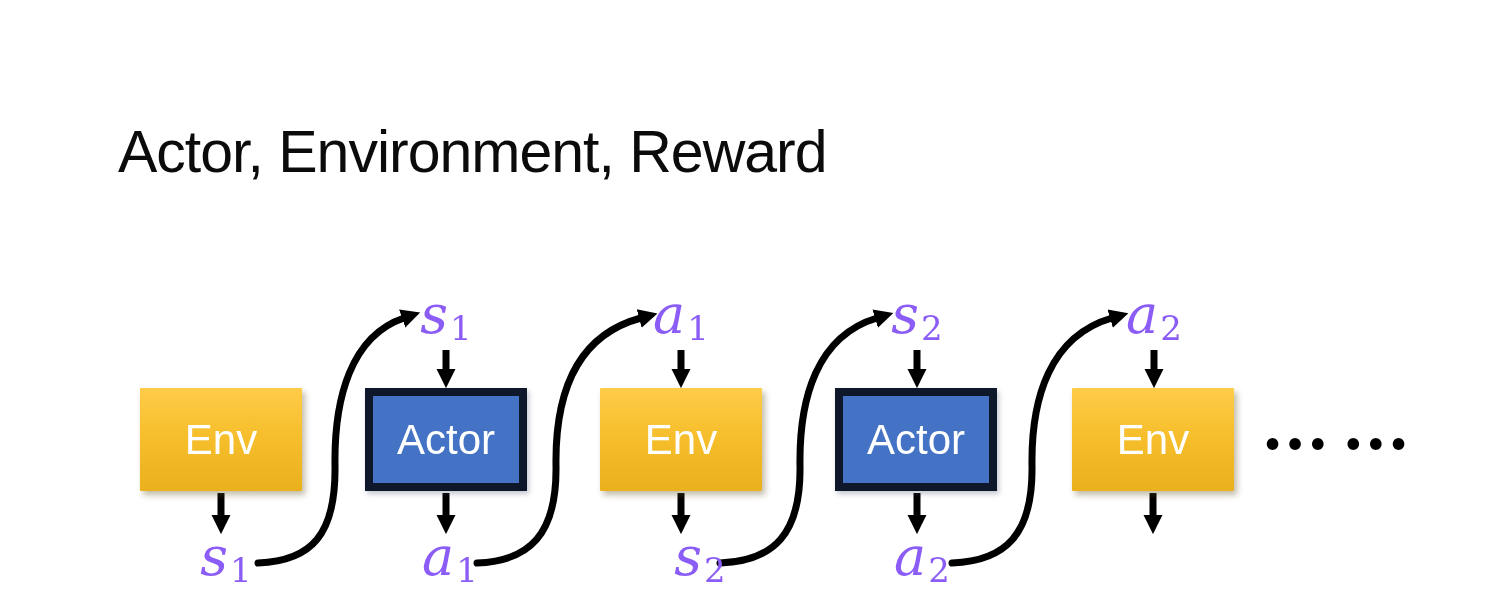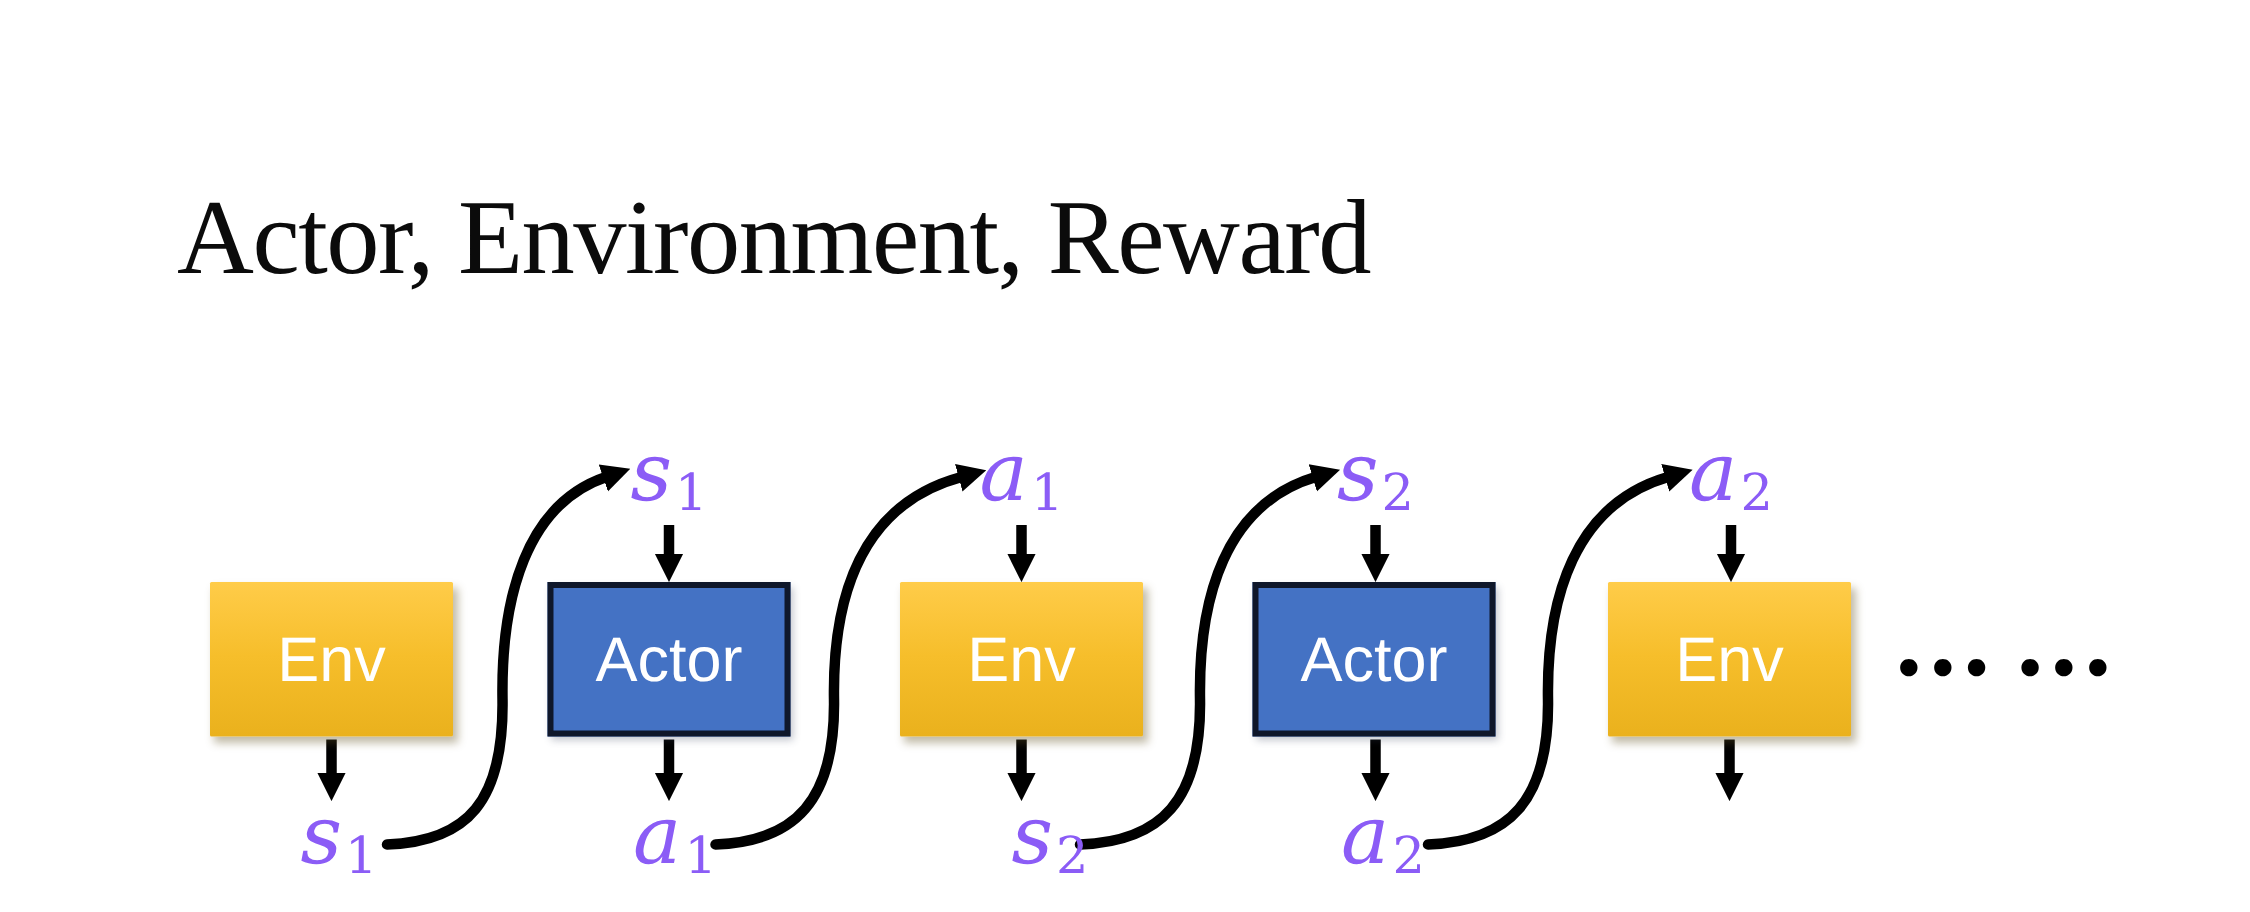--- a/index.html
+++ b/index.html
@@ -4,39 +4,39 @@
 <style>
   html,body { margin:0; padding:0; }
   body {
     width:1500px; height:608px; background:#ffffff; position:relative;
     overflow:hidden; font-family:"Liberation Sans", sans-serif;
   }
   .stage { position:absolute; left:0; top:0; width:1500px; height:608px; }
 
   .title {
     position:absolute; left:118px; top:120px;
-    font-size:71px; font-weight:300; letter-spacing:-1px;
-    color:#0b0b0b; white-space:nowrap; line-height:1.1;font-family:Liberation Serif, serif;
+    font-size:59px; font-weight:300; letter-spacing:-1px;
+    color:#0b0b0b; white-space:nowrap; line-height:1.1;
   }
 
   .arrow-layer { position:absolute; left:0; top:0; width:1500px; height:608px; }
 
   .box {
     position:absolute; top:388px; width:162px; height:103px;
     box-sizing:border-box; display:flex; align-items:center; justify-content:center;
     color:#ffffff; font-size:42px; line-height:1;
   }
   .box-env {
     background:linear-gradient(180deg, #ffcc49 0%, #f6be2b 48%, #eab11d 100%);
     box-shadow:3px 4px 6px rgba(100,85,35,0.40);
     border-radius:1px;
   }
   .box-actor {
     background:#4472c4;
-    border:4px solid #0f172a;
+    border:8px solid #0f172a;
     box-shadow:2px 3px 5px rgba(60,70,95,0.30);
   }
 
   .mlabel {
     position:absolute; width:110px; text-align:center;
     font-family:"DejaVu Serif", "Liberation Serif", serif;
     font-style:italic; font-size:54px; line-height:1; color:#8b5cf6;
     white-space:nowrap;
   }
   .mlabel .sub {

